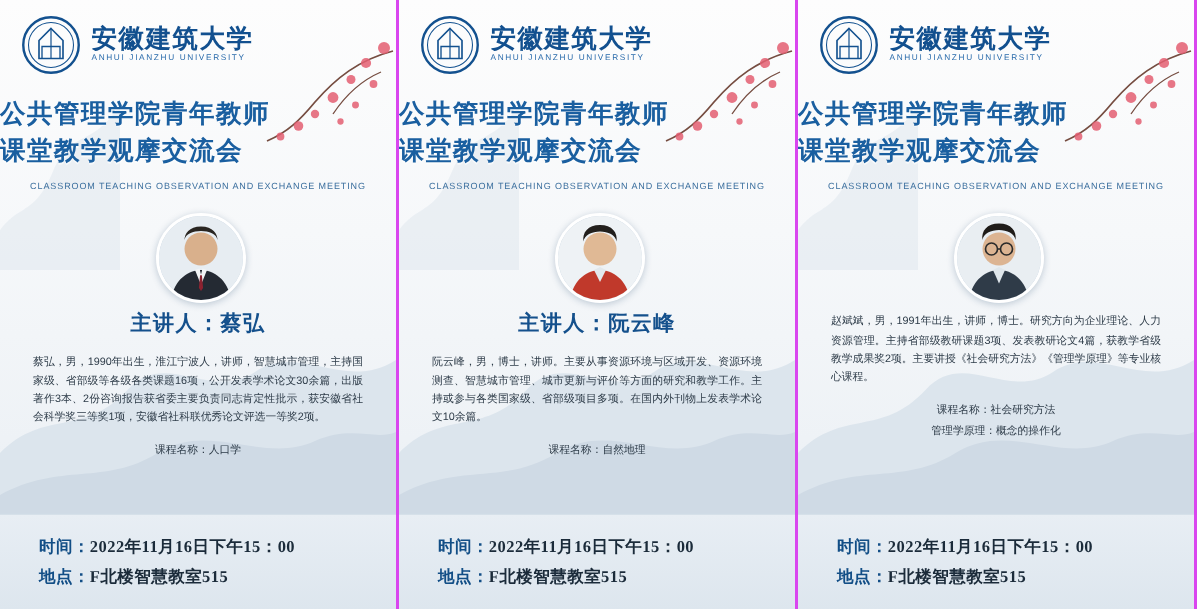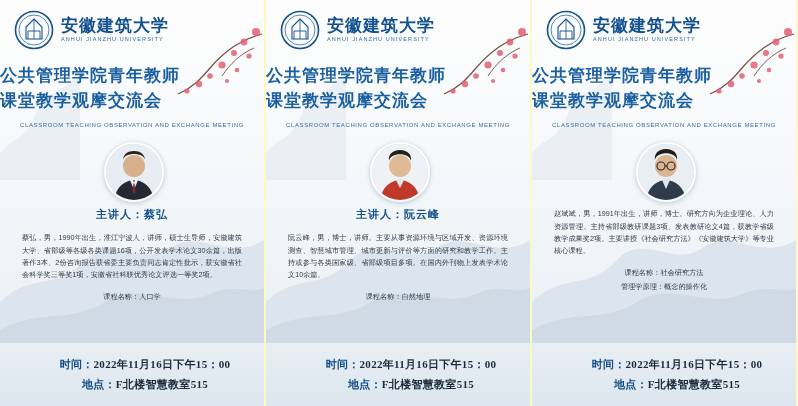--- a/index.html
+++ b/index.html
@@ -11,21 +11,21 @@
     width: 798px;
     height: 406px;
     font-family: "Liberation Sans", sans-serif;
     overflow: hidden;
   }
   .sheet {
     display: flex;
     width: 798px;
     height: 406px;
     gap: 2px;
-    background: #fef9c3;
+    background: #d946ef;
   }
   .poster {
     position: relative;
     width: 264px;
     height: 406px;
     background: linear-gradient(180deg, #fdfdfd 0%, #f6f8fa 38%, #eef2f6 72%, #e9eef3 100%);
     overflow: hidden;
     flex: 0 0 auto;
   }
   
@@ -147,21 +147,21 @@
     background: #c9d6e2;
   }
   .portrait svg { width: 100%; height: 100%; display: block; }
 
   .speaker {
     position: relative;
     z-index: 4;
     text-align: center;
     margin-top: 9px;
     font-family: "Liberation Serif", serif;
-    font-size: 11px;
+    font-size: 14px;
     font-weight: bold;
     color: #14508c;
     letter-spacing: 1px;
   }
 
   
   .bio {
     position: relative;
     z-index: 4;
     margin: 10px 22px 0;
@@ -187,21 +187,20 @@
     height: 64px;
     background: linear-gradient(180deg, #e8eef4 0%, #dde6ee 100%);
     border-top: 1px solid #cfdbe6;
     z-index: 5;
     display: flex;
     flex-direction: column;
     justify-content: center;
     gap: 5px;
     padding-left: 26px;
     box-sizing: border-box;
-    align-items: center;
   }
   .footer .frow {
     font-family: "Liberation Serif", serif;
     font-size: 11px;
     font-weight: bold;
     color: #11ircle;
     color: #124e86;
     letter-spacing: 0.3px;
     white-space: nowrap;
   }
@@ -279,21 +278,21 @@
           <circle cx="28" cy="22" r="11" fill="#d9b08c"></circle>
           <path d="M17 16 C18 8 38 8 39 16 C39 12 36 7 28 7 C20 7 17 12 17 16 Z" fill="#2a2622"></path>
           <path d="M8 56 C10 42 20 36 28 36 C36 36 46 42 48 56 Z" fill="#242a33"></path>
           <path d="M24 36 L28 46 L32 36 L29 35 L28 39 L27 35 Z" fill="#f2f4f6"></path>
           <path d="M27.4 39.5 L28.6 39.5 L29.4 48 L28 50 L26.6 48 Z" fill="#8d2230"></path>
         </svg>
       </div>
     </div>
 
     <div class="speaker">主讲人：蔡弘</div>
-    <div class="bio">蔡弘，男，1990年出生，淮江宁波人，讲师，硕士生导师，安徽建筑大学、省部级等各级各类课题16项，公开发表学术论文30余篇，出版著作3本、2份咨询报告获省委主要负责同志肯定性批示，获安徽省社会科学奖三等奖1项，安徽省社科联优秀论文评选一等奖2项。</div>
+    <div class="bio">蔡弘，男，1990年出生，淮江宁波人，讲师，智慧城市管理，主持国家级、省部级等各级各类课题16项，公开发表学术论文30余篇，出版著作3本、2份咨询报告获省委主要负责同志肯定性批示，获安徽省社会科学奖三等奖1项，安徽省社科联优秀论文评选一等奖2项。</div>
     <div class="meta">
       <div>课程名称：人口学</div>
     </div>
 
     <div class="footer">
       <div class="frow">
         <span class="lbl">时间：</span><span class="val">2022年11月16日下午15：00</span>
       </div>
       <div class="frow">
         <span class="lbl">地点：</span><span class="val">F北楼智慧教室515</span>
@@ -457,21 +456,21 @@
             <circle cx="23" cy="22" r="4"></circle>
               <circle cx="33" cy="22" r="4"></circle>
             <path d="M27 22 L29 22"></path>
           </g>
           <path d="M8 56 C10 42 20 36 28 36 C36 36 46 42 48 56 Z" fill="#2f3b48"></path>
           <path d="M24 36 L28 45 L32 36 L28 34 Z" fill="#dfe6eb"></path>
         </svg>
       </div>
     </div>
 
-    <div class="bio">赵斌斌，男，1991年出生，讲师，博士。研究方向为企业理论、人力资源管理。主持省部级教研课题3项、发表教研论文4篇，获教学省级教学成果奖2项。主要讲授《社会研究方法》《安徽建筑大学》等专业核心课程。</div>
+    <div class="bio">赵斌斌，男，1991年出生，讲师，博士。研究方向为企业理论、人力资源管理。主持省部级教研课题3项、发表教研论文4篇，获教学省级教学成果奖2项。主要讲授《社会研究方法》《管理学原理》等专业核心课程。</div>
     <div class="meta">
       <div>课程名称：社会研究方法</div>
       <div>管理学原理：概念的操作化</div>
     </div>
 
     <div class="footer">
       <div class="frow">
         <span class="lbl">时间：</span><span class="val">2022年11月16日下午15：00</span>
       </div>
       <div class="frow">

